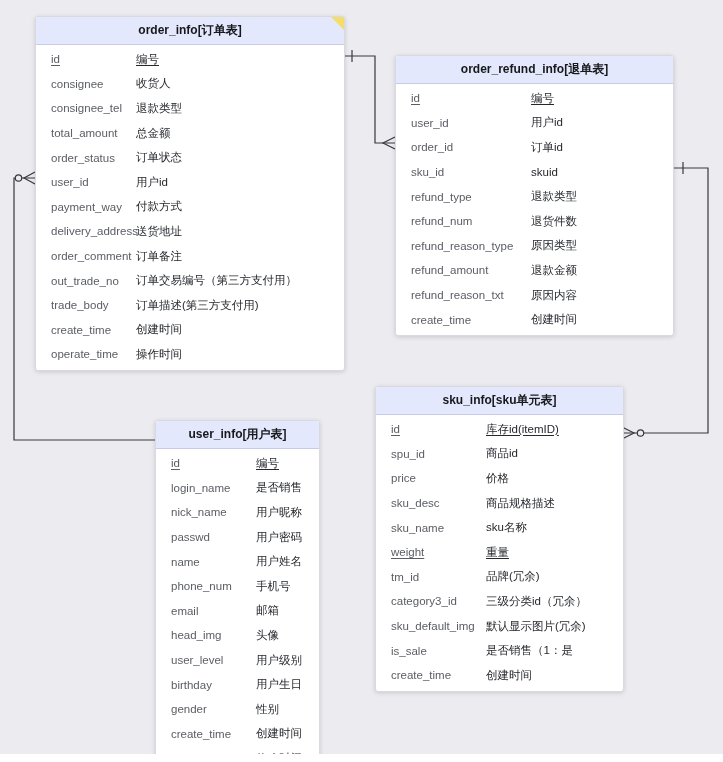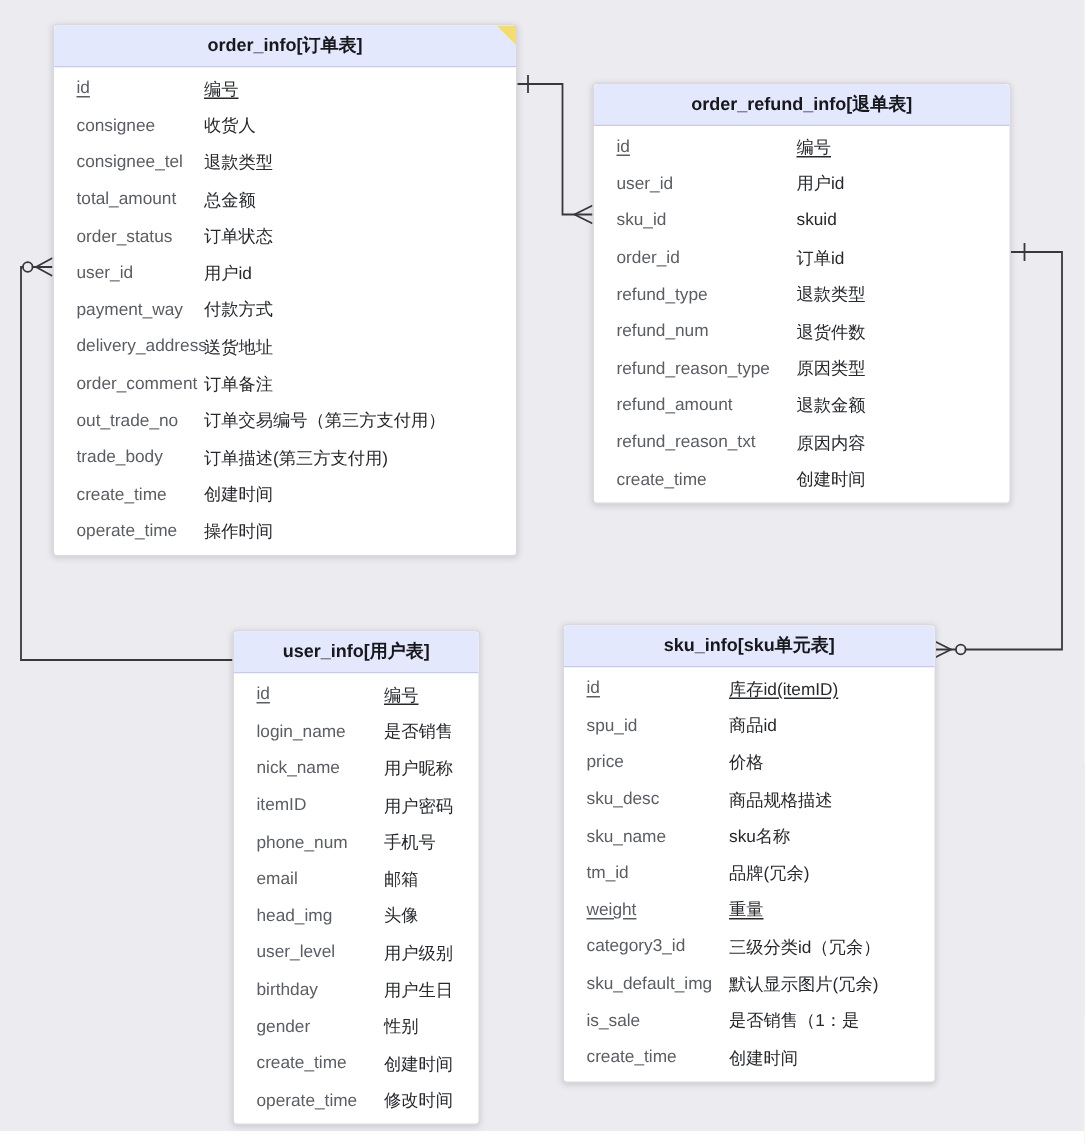--- a/index.html
+++ b/index.html
@@ -41,21 +41,21 @@
   .row{display:flex;align-items:center;height:24.6px;padding-left:15px;font-size:11.5px;white-space:nowrap;}
   .fname{flex:0 0 auto;color:var(--field-name-color);}
   .fcomment{color:var(--comment-color);}
   .key{text-decoration:underline;text-underline-offset:2px;}
   .t-order{left:35px;top:16px;width:308px;}
   .t-order .fname{width:85px;}
   .t-refund{left:395px;top:55px;width:277px;}
   .t-refund .fname{width:120px;}
   .t-user{left:155px;top:420px;width:163px;}
   .t-user .fname{width:85px;}
-  .t-sku{left:375px;top:416px;width:247px;}
+  .t-sku{left:375px;top:386px;width:247px;}
   .t-sku .fname{width:95px;}
 </style>
 </head>
 <body>
 
 <div class="canvas">
 
   <svg class="rel-layer" width="723" height="762">
 
     <path class="rel" d="M343 56 H375 V143 H395"></path>
@@ -140,28 +140,28 @@
     <div class="entity-body">
         <div class="row">
           <span class="fname key">id</span>
           <span class="fcomment key">编号</span>
         </div>
         <div class="row">
           <span class="fname">user_id</span>
           <span class="fcomment">用户id</span>
         </div>
         <div class="row">
+          <span class="fname">order_id</span>
+          <span class="fcomment">订单id</span>
+        </div>
+        <div class="row">
           <span class="fname">sku_id</span>
           <span class="fcomment">skuid</span>
         </div>
         <div class="row">
-          <span class="fname">order_id</span>
-          <span class="fcomment">订单id</span>
-        </div>
-        <div class="row">
           <span class="fname">refund_type</span>
           <span class="fcomment">退款类型</span>
         </div>
         <div class="row">
           <span class="fname">refund_num</span>
           <span class="fcomment">退货件数</span>
         </div>
         <div class="row">
           <span class="fname">refund_reason_type</span>
           <span class="fcomment">原因类型</span>
@@ -192,22 +192,26 @@
         </div>
         <div class="row">
           <span class="fname">login_name</span>
           <span class="fcomment">是否销售</span>
         </div>
         <div class="row">
           <span class="fname">nick_name</span>
           <span class="fcomment">用户昵称</span>
         </div>
         <div class="row">
-          <span class="fname">itemID</span>
+          <span class="fname">passwd</span>
           <span class="fcomment">用户密码</span>
+        </div>
+        <div class="row">
+          <span class="fname">name</span>
+          <span class="fcomment">用户姓名</span>
         </div>
         <div class="row">
           <span class="fname">phone_num</span>
           <span class="fcomment">手机号</span>
         </div>
         <div class="row">
           <span class="fname">email</span>
           <span class="fcomment">邮箱</span>
         </div>
         <div class="row">
@@ -256,28 +260,28 @@
         </div>
         <div class="row">
           <span class="fname">sku_desc</span>
           <span class="fcomment">商品规格描述</span>
         </div>
         <div class="row">
           <span class="fname">sku_name</span>
           <span class="fcomment">sku名称</span>
         </div>
         <div class="row">
+          <span class="fname key">weight</span>
+          <span class="fcomment key">重量</span>
+        </div>
+        <div class="row">
           <span class="fname">tm_id</span>
           <span class="fcomment">品牌(冗余)</span>
         </div>
         <div class="row">
-          <span class="fname key">weight</span>
-          <span class="fcomment key">重量</span>
-        </div>
-        <div class="row">
           <span class="fname">category3_id</span>
           <span class="fcomment">三级分类id（冗余）</span>
         </div>
         <div class="row">
           <span class="fname">sku_default_img</span>
           <span class="fcomment">默认显示图片(冗余)</span>
         </div>
         <div class="row">
           <span class="fname">is_sale</span>
           <span class="fcomment">是否销售（1：是</span>

